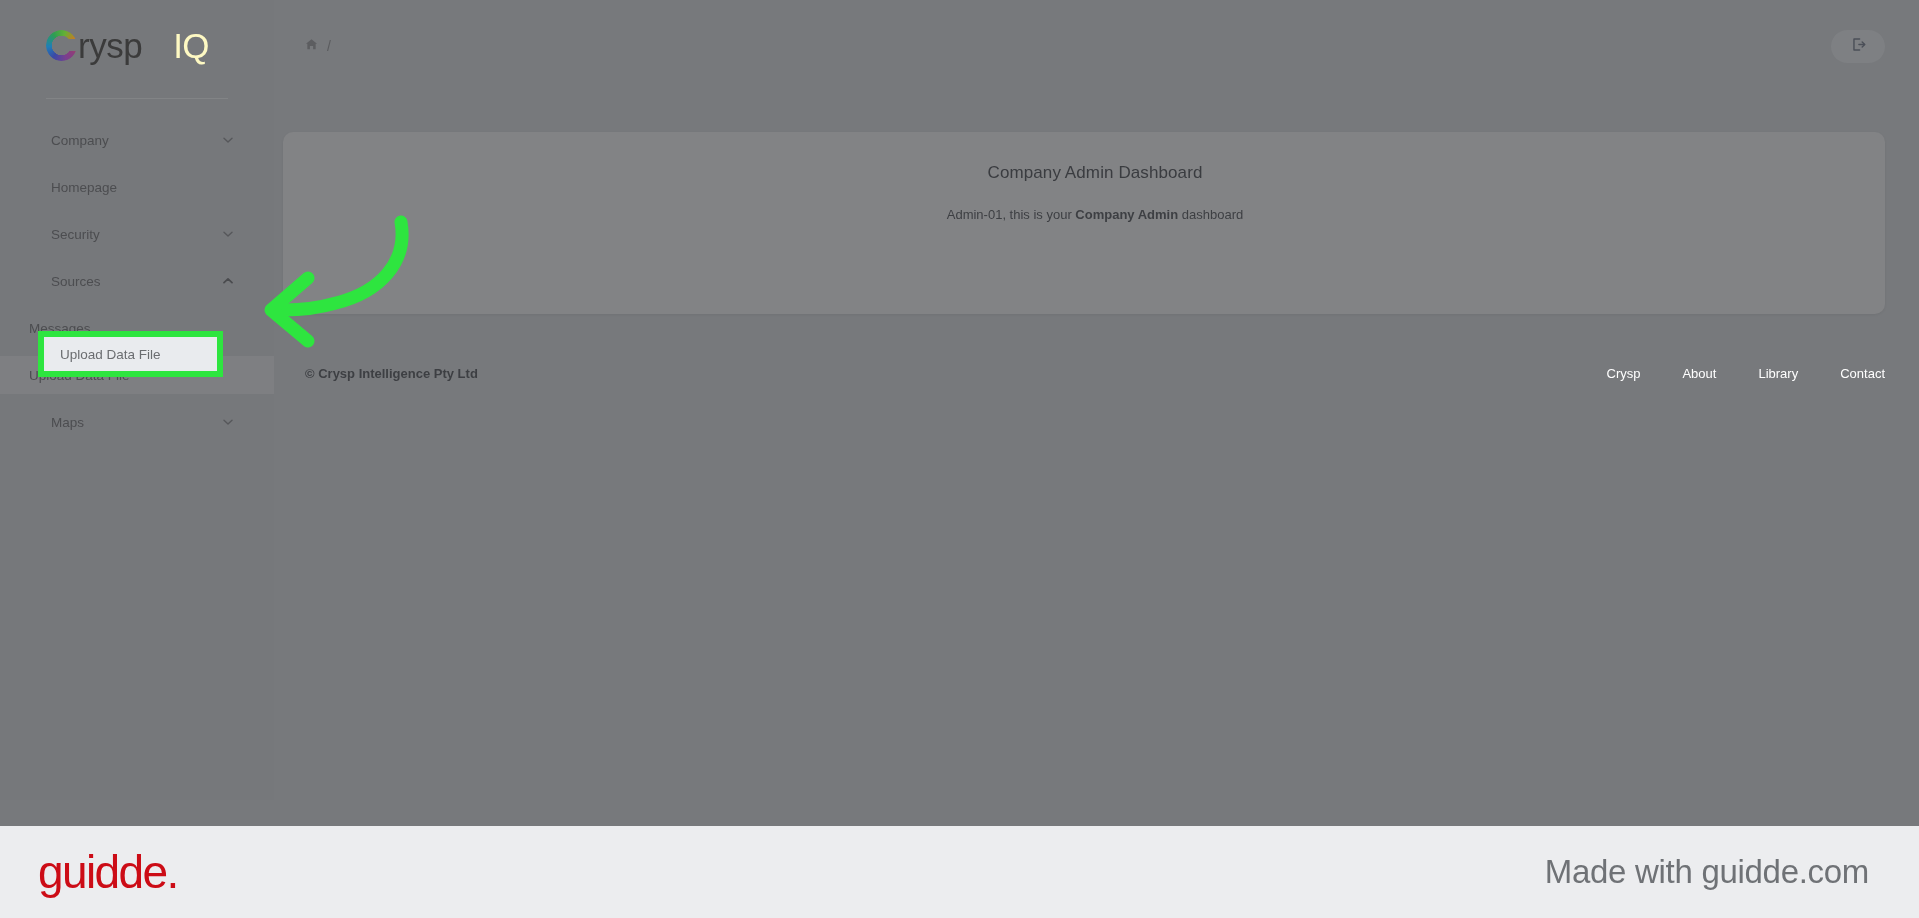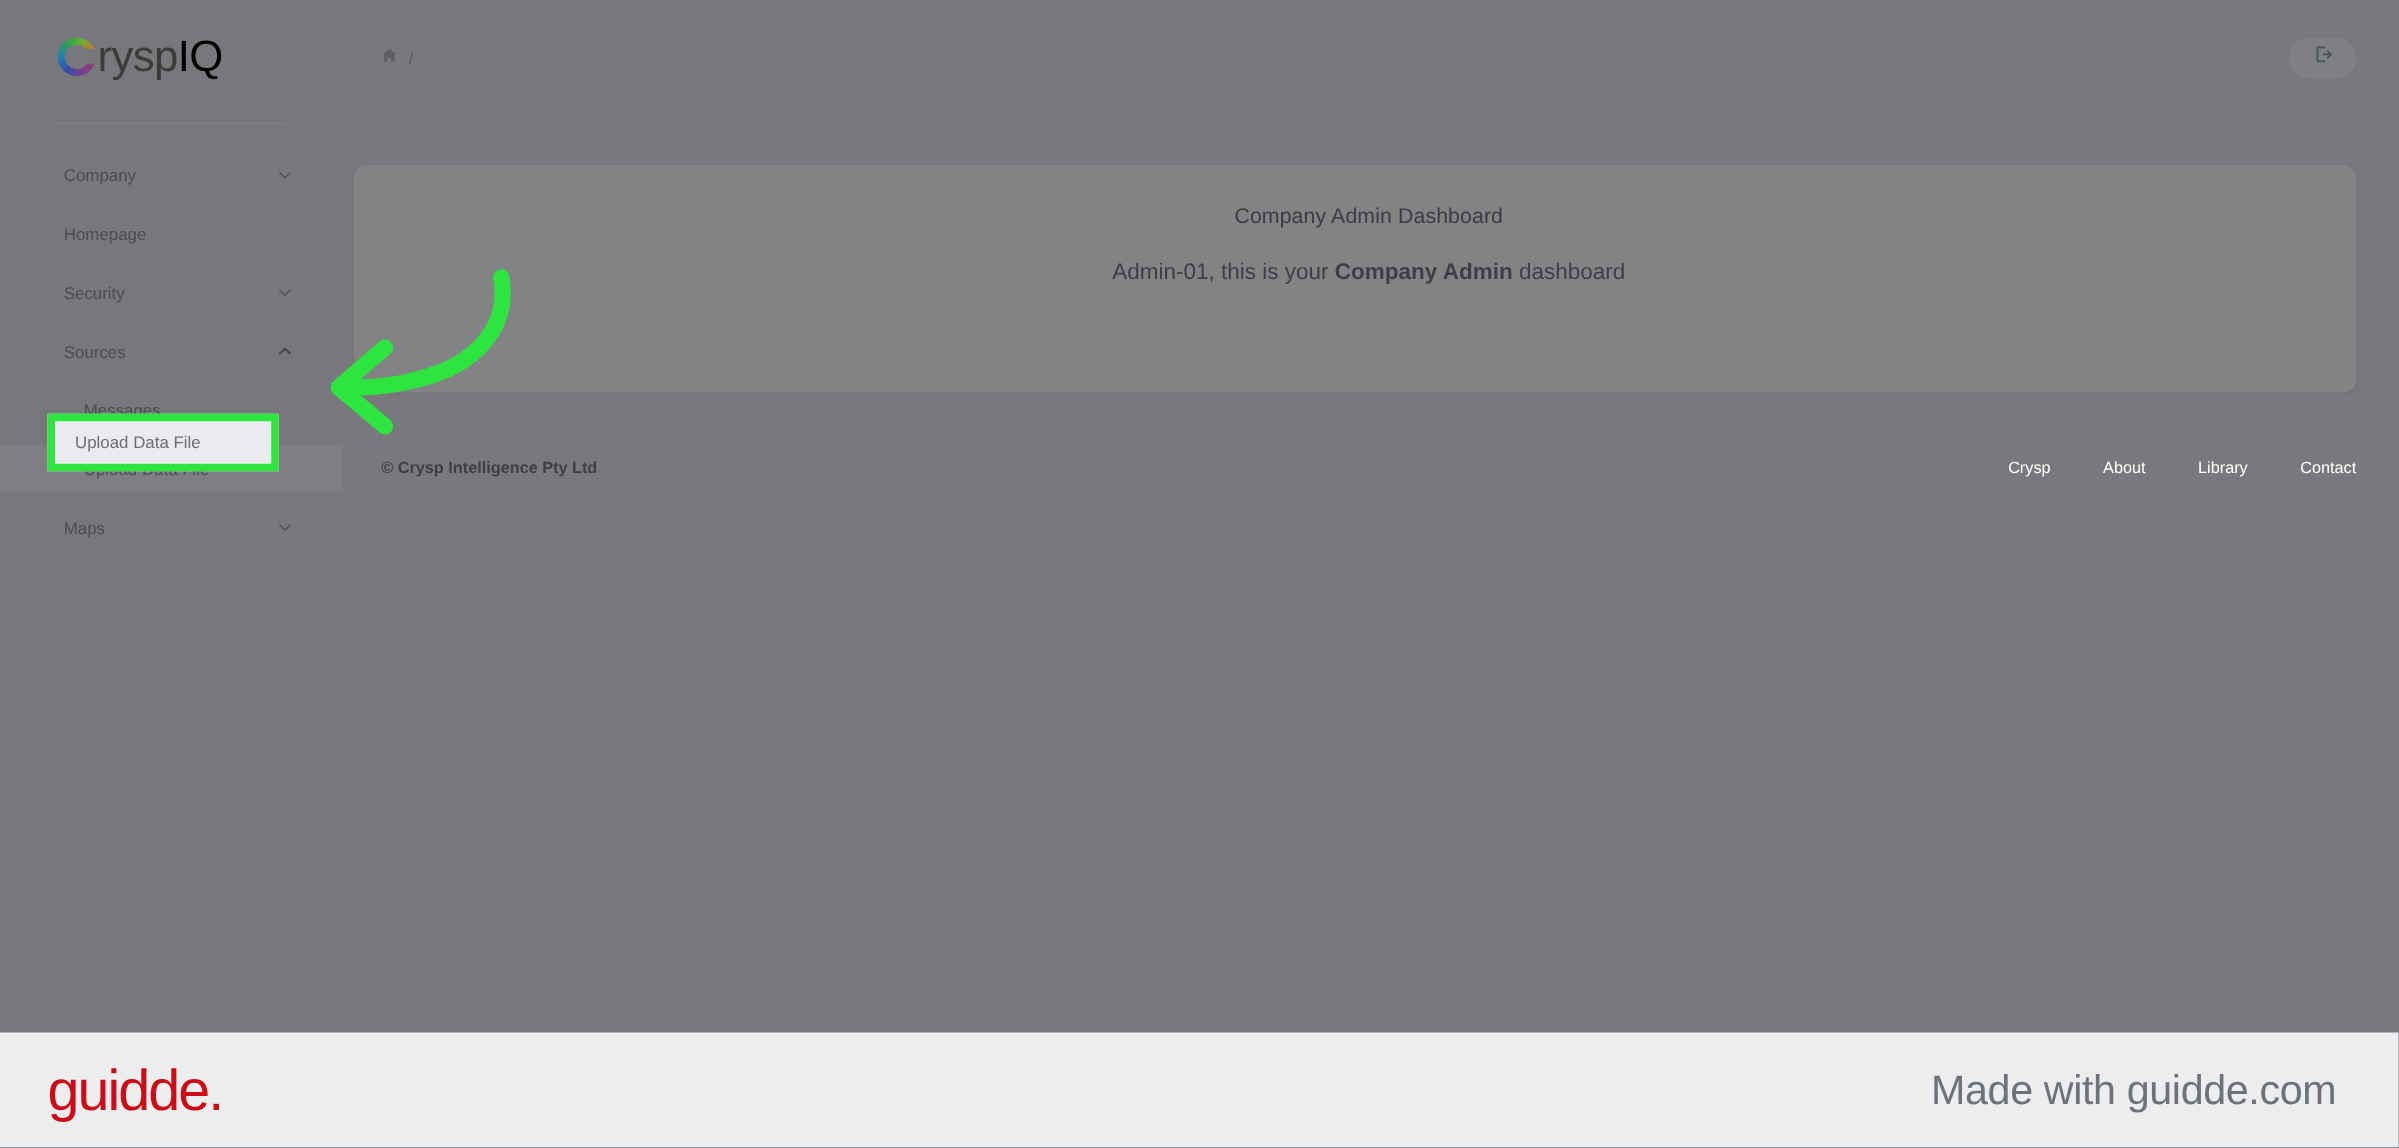--- a/index.html
+++ b/index.html
@@ -73,21 +73,21 @@
   }
   .logo-mark .notch {
     position: absolute;
     right: -1px;
     top: 9px;
     width: 13px;
     height: 12px;
     background: #76787b;
   }
   .logo-dark { color: #3b3b3b; font-weight: 400; }
-  .logo-green { color: #000000; font-weight: 400; }
+  .logo-green { color: #fef9c3; font-weight: 400; margin-left: 31px; }
 
   .logo-divider {
     height: 1px;
     margin: 8px 46px 0 46px;
     background: rgba(255,255,255,0.09);
   }
 
   .nav { margin-top: 22px; }
 
   .nav-item {
@@ -105,21 +105,21 @@
   .nav-item .chev {
     position: absolute;
     right: 40px;
     width: 12px;
     height: 12px;
     opacity: 0.75;
   }
   .nav-item .chev svg { display: block; }
 
   .nav-sub {
-    padding-left: 67px;
+    padding-left: 29px;
     font-size: 13.5px;
     color: #4c4d50;
   }
 
   .nav-item.active-row {
     background: rgba(255,255,255,0.06);
   }
 
   
   .topbar {
@@ -172,21 +172,21 @@
 
   .card-title {
     font-size: 17px;
     font-weight: normal;
     color: #3a3c40;
     letter-spacing: 0.1px;
   }
 
   .card-sub {
     margin-top: 24px;
-    font-size: 18px;
+    font-size: 13px;
     color: #3d3f43;
   }
   .card-sub b { font-weight: bold; }
 
   
   .page-footer {
     position: absolute;
     left: 274px;
     right: 0;
     top: 350px;

